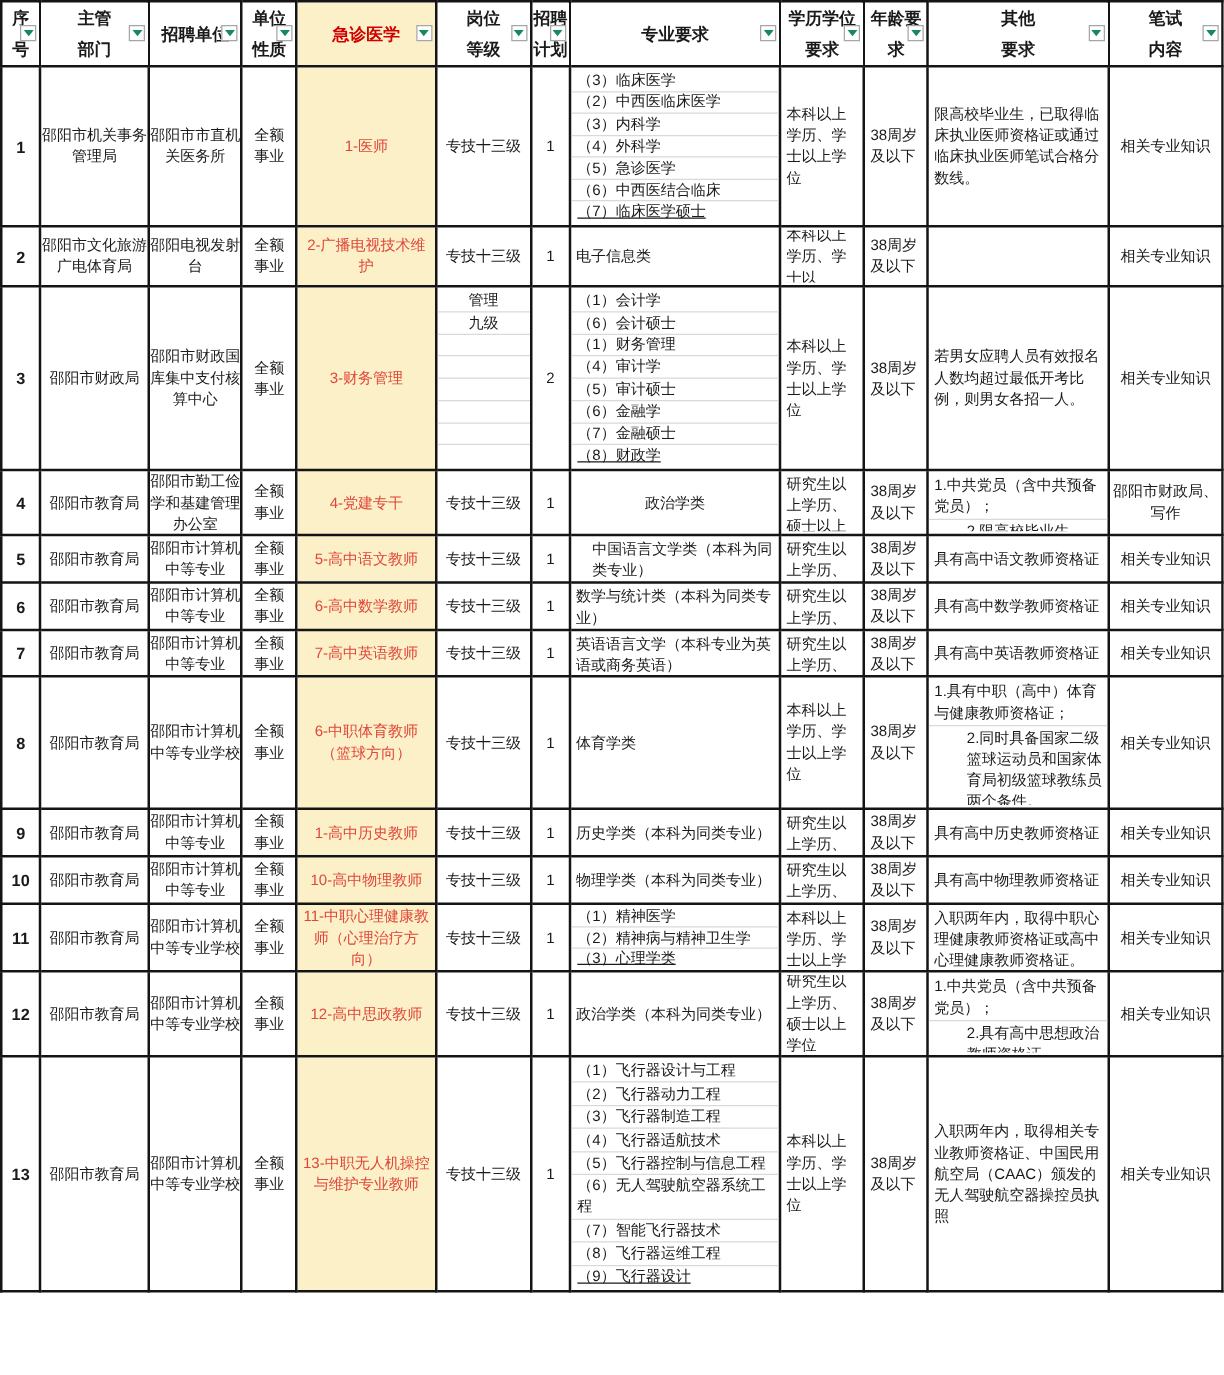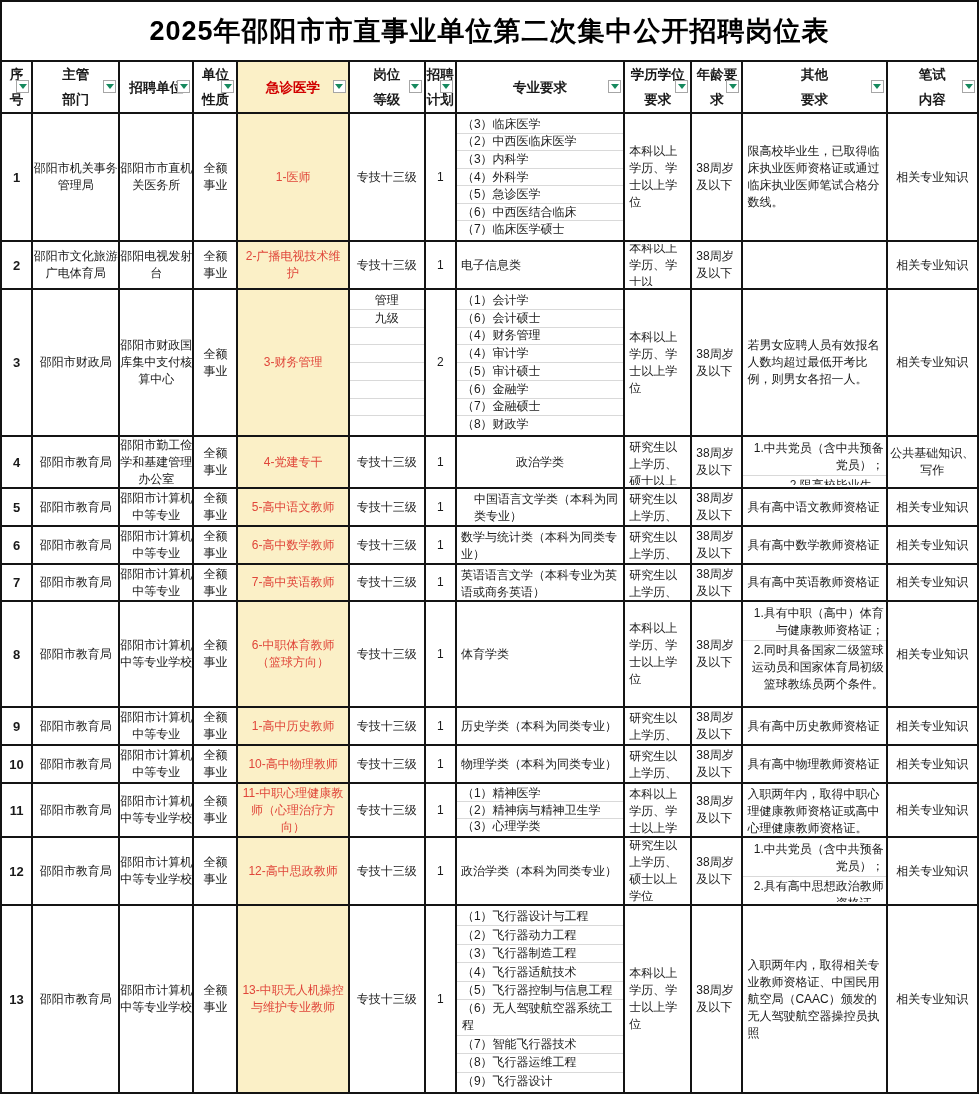--- a/index.html
+++ b/index.html
@@ -23,30 +23,29 @@
       font-size:12px;line-height:17px;white-space:pre-line;}
   .center{text-align:center;}
   .left{text-align:left;padding:0 2px 0 4px;}
   .bold{font-weight:700;font-size:13px;}
   td.col-post{background:#fbf0c7;}
   .post{color:#e0463a;padding:0 2px;}
   .cb.list{justify-content:stretch;padding:0;}
   .li{flex:1 1 auto;display:flex;align-items:center;text-align:left;
       padding-left:5px;border-bottom:1px solid #d9d9d9;overflow:hidden;min-height:0;}
   .li.eq{flex:1 1 0;justify-content:center;padding-left:0;}
-  .cb.list .li:last-child{border-bottom:none;}
+  .cb.list .li:last-child{border-bottom:none;text-decoration:underline;}
   .cb.parts{justify-content:flex-start;}
-  .part{border-bottom:1px solid #d9d9d9;padding:1px 2px 1px 4px;text-align:right;}
-  .cb.parts .part:last-child{border-bottom:none;}
+  .part{border-bottom:1px solid #d9d9d9;padding:1px 2px 1px 4px;text-align:left;}
+  .cb.parts .part:last-child{border-bottom:none;margin-left:26px;}
 </style>
 </head>
 <body>
 
 <div class="sheet">
-  <div class="title">2025年邵阳市市直事业单位第二次集中公开招聘岗位表</div>
   <table>
     <colgroup>
       <col style="width:31px">
         <col style="width:87px">
         <col style="width:74px">
         <col style="width:44px">
       <col style="width:111px">
         <col style="width:76px">
         <col style="width:31px">
         <col style="width:168px">
@@ -175,21 +174,21 @@
           <td class="col-post">
             <div class="cb center post" style="height: 141px;">3-财务管理</div>
           </td>
           <td class="col-grade">
             <div class="cb list" style="height: 141px;"><div class="li eq">管理</div><div class="li eq">九级</div><div class="li eq"></div><div class="li eq"></div><div class="li eq"></div><div class="li eq"></div><div class="li eq"></div><div class="li eq"></div></div>
           </td>
           <td class="col-plan">
             <div class="cb center" style="height: 141px;">2</div>
           </td>
           <td class="col-majors">
-            <div class="cb list" style="height: 141px;"><div class="li">（1）会计学</div><div class="li">（6）会计硕士</div><div class="li">（4）财务管理</div><div class="li">（4）审计学</div><div class="li">（5）审计硕士</div><div class="li">（6）金融学</div><div class="li">（7）金融硕士</div><div class="li">（8）财政学</div></div>
+            <div class="cb list" style="height: 141px;"><div class="li">（1）会计学</div><div class="li">（6）会计硕士</div><div class="li">（1）财务管理</div><div class="li">（4）审计学</div><div class="li">（5）审计硕士</div><div class="li">（6）金融学</div><div class="li">（7）金融硕士</div><div class="li">（8）财政学</div></div>
           </td>
           <td class="col-edu">
             <div class="cb left" style="height: 141px;">本科以上学历、学士以上学位</div>
           </td>
           <td class="col-age">
             <div class="cb left" style="height: 141px;">38周岁及以下</div>
           </td>
           <td class="col-other">
             <div class="cb left" style="height: 141px;">若男女应聘人员有效报名人数均超过最低开考比例，则男女各招一人。</div>
           </td>
@@ -226,21 +225,21 @@
           <td class="col-edu">
             <div class="cb left" style="height: 46px; justify-content: flex-start;">研究生以上学历、硕士以上学位</div>
           </td>
           <td class="col-age">
             <div class="cb left" style="height: 46px;">38周岁及以下</div>
           </td>
           <td class="col-other">
             <div class="cb parts" style="height: 46px;"><div class="part">1.中共党员（含中共预备党员）；</div><div class="part">2.限高校毕业生。</div></div>
           </td>
           <td class="col-exam">
-            <div class="cb center" style="height: 46px;">公共基础知识、写作</div>
+            <div class="cb center" style="height: 46px;">邵阳市财政局、写作</div>
           </td>
         </tr>
         <tr style="height: 38px;">
           <td class="col-num">
             <div class="cb center bold" style="height: 32px;">5</div>
           </td>
           <td class="col-dept">
             <div class="cb center" style="height: 32px;">邵阳市教育局</div>
           </td>
           <td class="col-unit">

